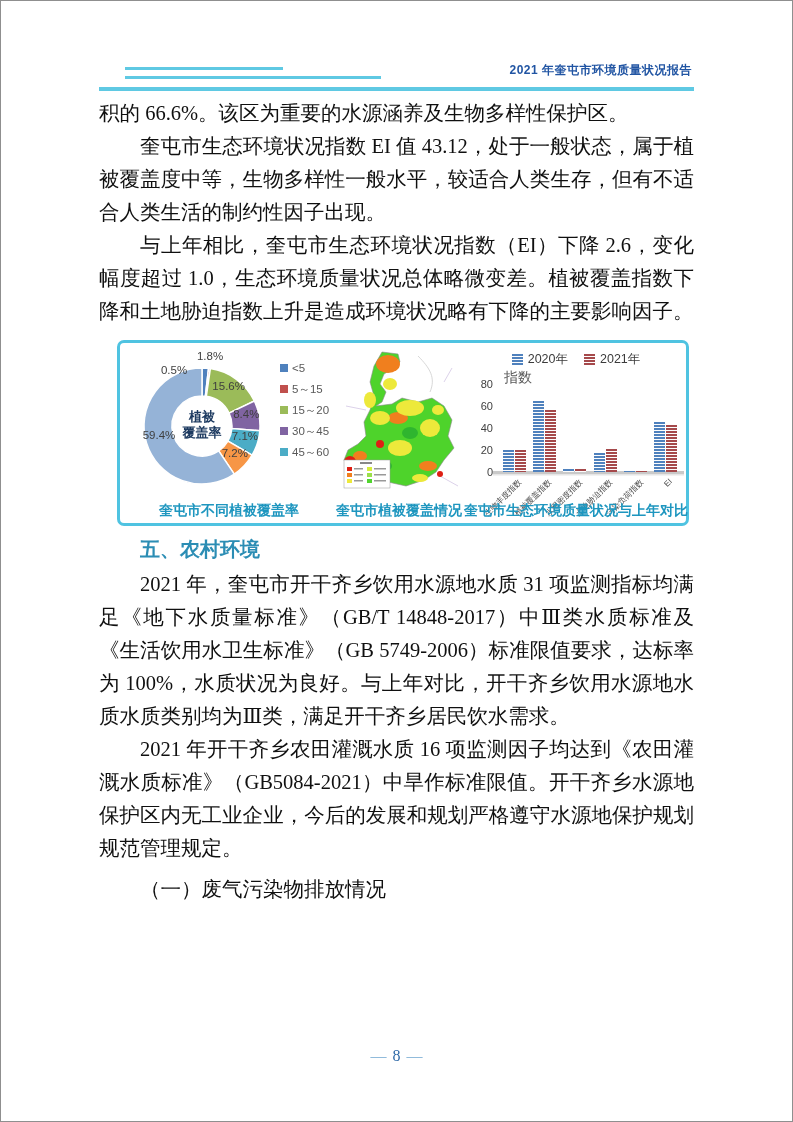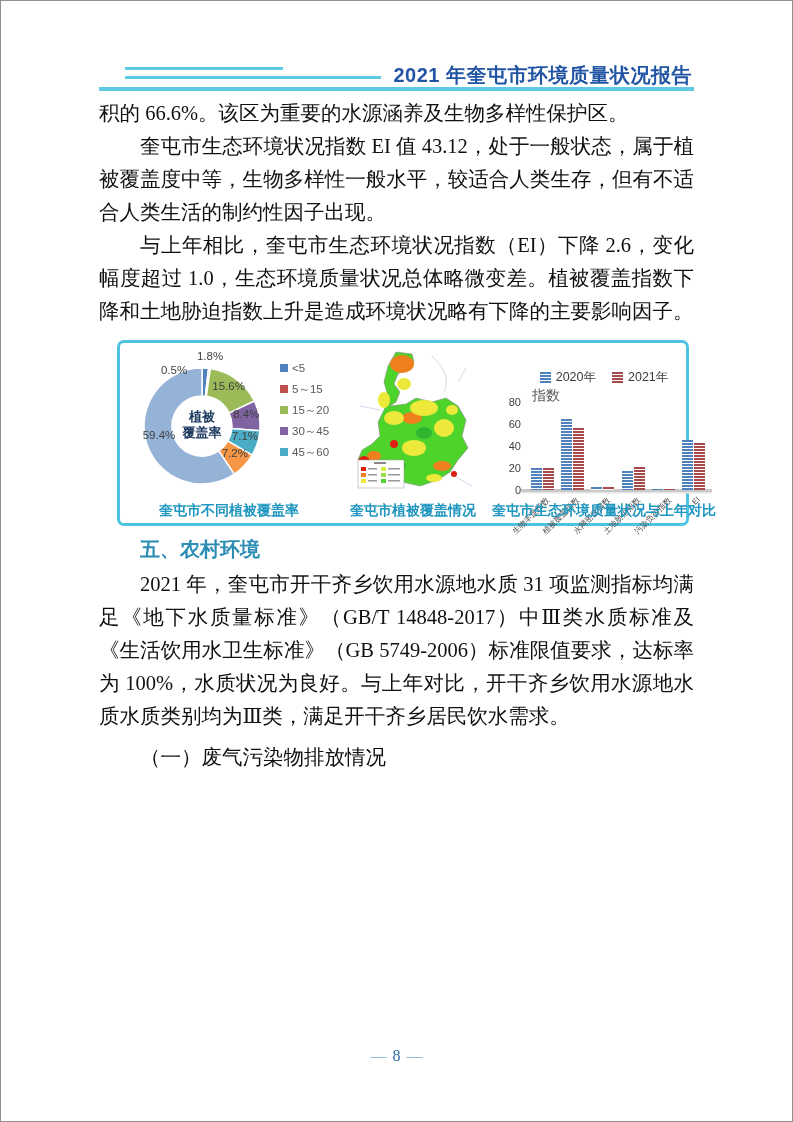--- a/index.html
+++ b/index.html
@@ -9,51 +9,51 @@
     font-family:"Liberation Serif","DejaVu Serif",serif;color:#101010;overflow:hidden;
   }
   
   .hdr{position:relative;height:36px;margin-bottom:2px;}
   .hl{position:absolute;background:#5fc9e3;}
   .hl1{left:26px;top:8px;width:158px;height:3px;}
   .hl2{left:26px;top:17px;width:256px;height:3px;}
   .hl3{left:0;top:28px;width:100%;height:4px;}
   .hdr-title{
     position:absolute;right:2px;top:3px;font-family:"Liberation Sans",sans-serif;
-    font-weight:bold;font-size:20px;color:#2155a3;letter-spacing:.5px;
+    font-weight:bold;font-size:12px;color:#2155a3;letter-spacing:.5px;
   }
   
   p.bt{margin:0;font-size:20.5px;line-height:33px;text-align:justify;text-indent:2em;}
   p.bt.cont{text-indent:0;}
   h2.sec{
     margin:10px 0 6px 41px;font-family:"Liberation Sans",sans-serif;font-weight:bold;
     font-size:20px;line-height:26px;color:#2b8db4;
   }
   p.subhead{margin:8px 0;font-size:20.5px;line-height:33px;text-indent:2em;}
   
   .fig{
     width:572px;height:186px;box-sizing:border-box;margin:12px 0 10px 18px;
     border:3px solid #4fc3e1;border-radius:7px;background:#fff;
-    display:flex;gap:16px;padding:5px 2px 3px 4px;
+    display:flex;gap:2px;padding:5px 2px 3px 4px;
   }
   .panel{display:flex;flex-direction:column;align-items:center;position:relative;overflow:visible;}
   .p-donut{width:212px;}
   .p-map{width:126px;align-items:flex-end;}
   .p-bar{flex:1;}
   .cap{
     margin-top:auto;font-family:"Liberation Sans",sans-serif;font-weight:bold;
     color:#1e96bf;font-size:14px;white-space:nowrap;line-height:20px;z-index:2;
   }
   .donut-row{display:flex;align-items:flex-start;}
   #donut-legend{width:54px;margin-top:14px;font-family:"Liberation Sans",sans-serif;}
   .dleg-item{display:flex;gap:4px;margin-bottom:8px;font-size:11.5px;color:#595959;line-height:13px;}
   .dleg-sw{width:8px;height:8px;flex:0 0 8px;margin-top:2px;}
   
   #bar-legend{display:flex;justify-content:center;gap:16px;align-items:center;height:18px;
-    font-family:"Liberation Sans",sans-serif;font-size:12.5px;color:#3b3b3b;margin-top:20px;width:100%;}
+    font-family:"Liberation Sans",sans-serif;font-size:12.5px;color:#3b3b3b;margin-top:2px;width:100%;}
   .bl-item{display:flex;align-items:center;gap:5px;}
   .bl-sw{width:11px;height:11px;display:inline-block;}
   .bar-area{position:relative;height:90px;margin:14px 6px 0 34px;align-self:stretch;}
   .ylab{position:absolute;left:6px;top:-13px;font-size:14px;color:#595959;font-family:"Liberation Sans",sans-serif;}
   .ytick{position:absolute;right:100%;margin-right:5px;font-size:11px;color:#404040;
     font-family:"Liberation Sans",sans-serif;line-height:14px;}
   .baseline{position:absolute;left:-5px;right:-2px;bottom:-2px;height:3px;background:#c9c9c9;box-shadow:0 1.5px 0 #e6e6e6;}
   #bar-groups{display:flex;height:100%;align-items:flex-end;justify-content:space-between;padding:0 3px;}
   .grp{position:relative;display:flex;align-items:flex-end;gap:1px;justify-content:center;width:26px;}
   .bar{width:11px;}
@@ -227,20 +227,21 @@
             <span class="ytick" style="bottom: 59px;">60</span>
             <span class="ytick" style="bottom: 81px;">80</span>
           </div>
         <div class="cap">奎屯市生态环境质量状况与上年对比</div>
       </div>
 
     </div>
 
     <h2 class="sec">五、农村环境</h2>
     <p class="bt">2021 年，奎屯市开干齐乡饮用水源地水质 31 项监测指标均满足《地下水质量标准》（GB/T 14848-2017）中Ⅲ类水质标准及《生活饮用水卫生标准》（GB 5749-2006）标准限值要求，达标率为 100%，水质状况为良好。与上年对比，开干齐乡饮用水源地水质水质类别均为Ⅲ类，满足开干齐乡居民饮水需求。</p>
+    <p class="bt">2021 年开干齐乡农田灌溉水质 16 项监测因子均达到《农田灌溉水质标准》（GB5084-2021）中旱作标准限值。开干齐乡水源地保护区内无工业企业，今后的发展和规划严格遵守水源地保护规划规范管理规定。</p>
 
     <p class="subhead">（一）废气污染物排放情况</p>
   </main>
 
   <div class="footer">
     <span class="dash">—</span><span class="num">8</span><span class="dash">—</span>
   </div>
 
 </div>
 

